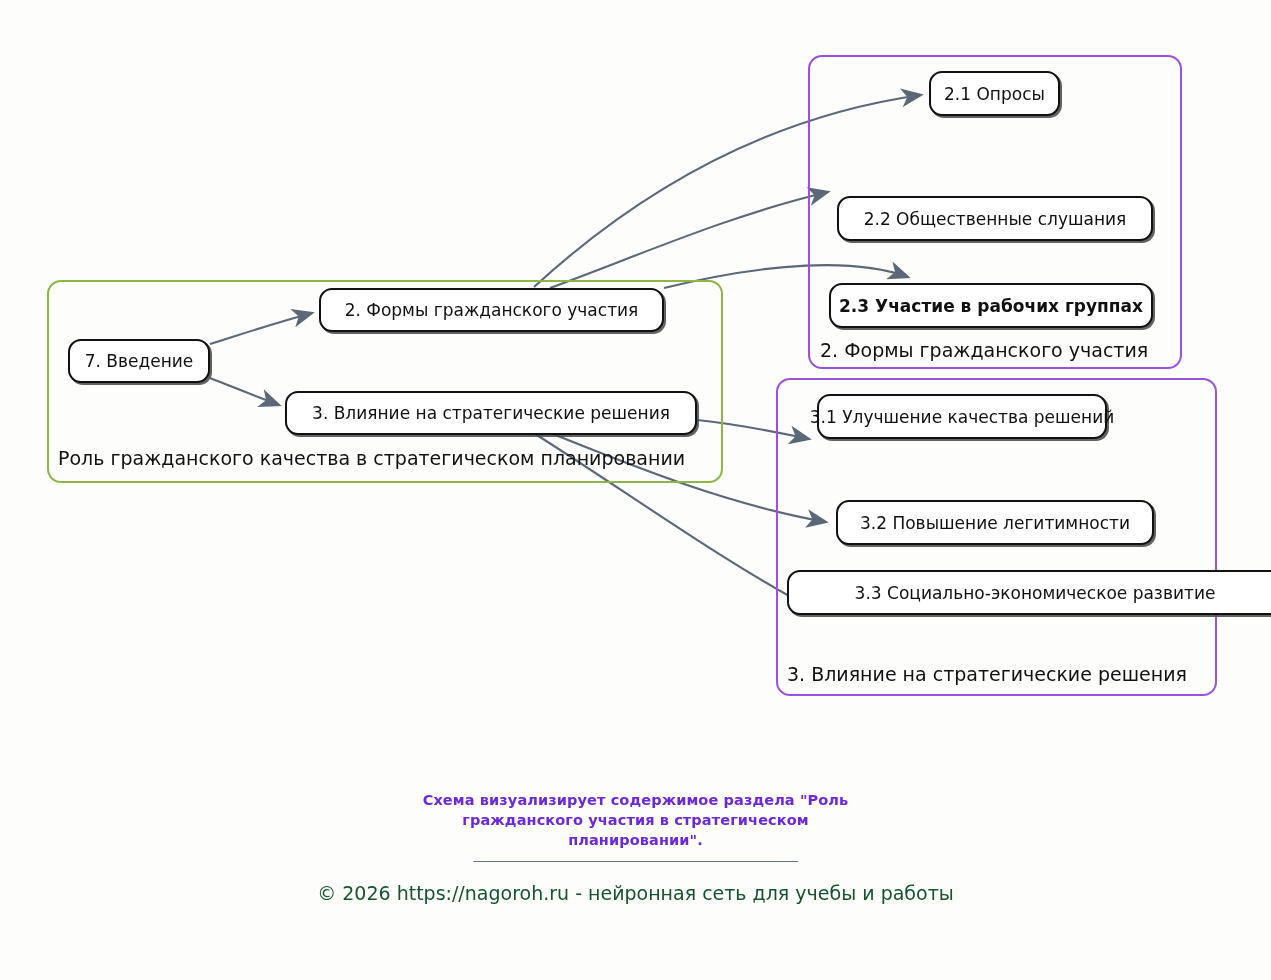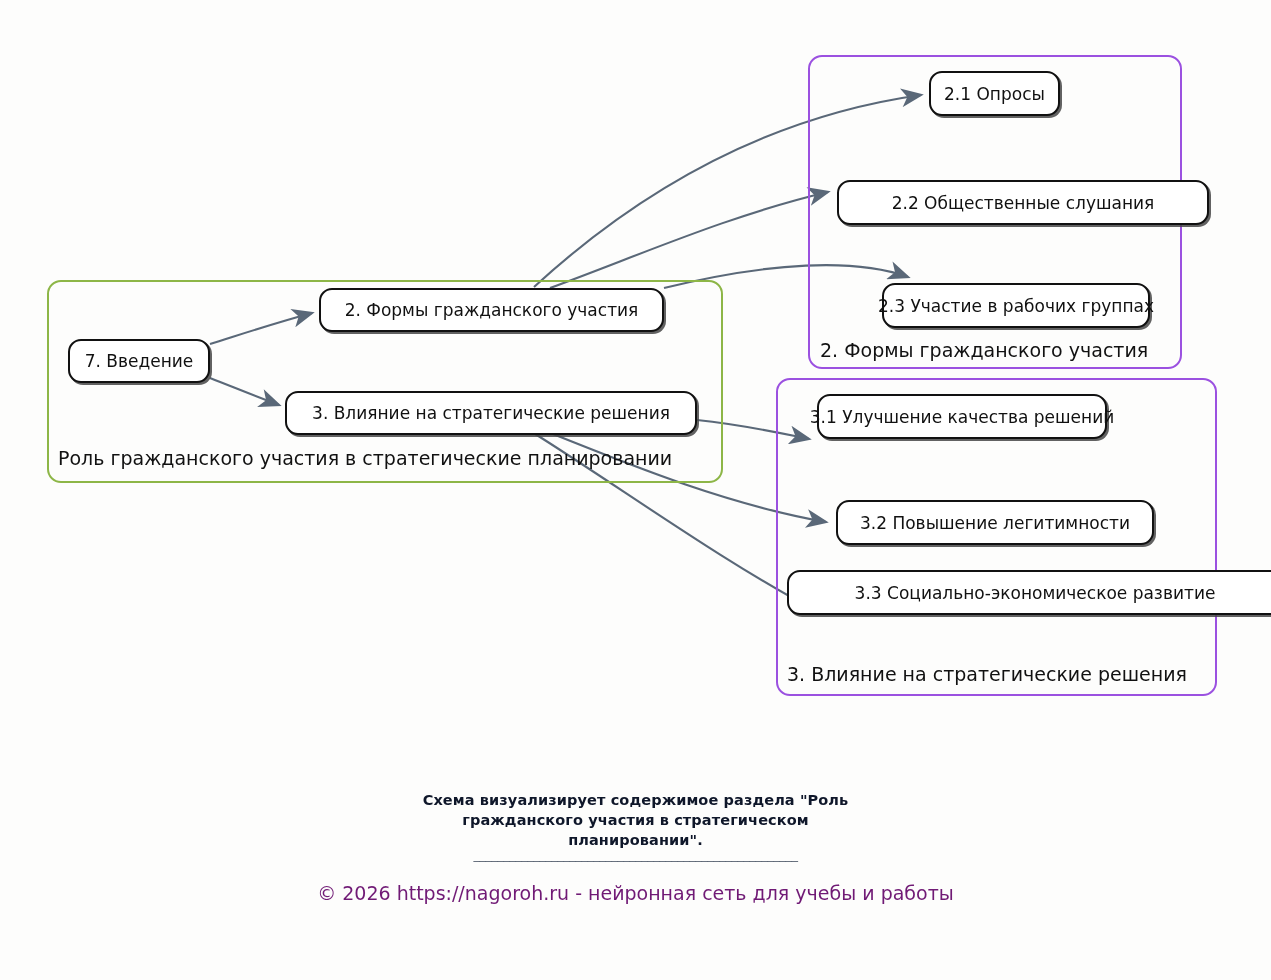--- a/index.html
+++ b/index.html
@@ -64,21 +64,21 @@
     pointer-events: none;
   }
   .footer-caption {
     position: absolute;
     left: 0;
     width: 1271px;
     top: 790px;
     text-align: center;
     font-size: 14.5px;
     font-weight: bold;
-    color: #0f172a;
+    color: #6d28d9;
     line-height: 20px;
     letter-spacing: 0.1px;
   }
   .footer-rule {
     position: absolute;
     left: 0;
     width: 1271px;
     top: 847px;
     text-align: center;
     font-size: 13px;
@@ -87,21 +87,21 @@
     overflow: hidden;
     white-space: nowrap;
   }
   .footer-copy {
     position: absolute;
     left: 0;
     width: 1271px;
     top: 882px;
     text-align: center;
     font-size: 19px;
-    color: #701a75;
+    color: #14532d;
   }
 </style>
 </head>
 <body>
 
 <div id="canvas">
 
   <svg id="edges" viewBox="0 0 1271 980" xmlns="http://www.w3.org/2000/svg">
     <defs>
       <marker id="ah" viewBox="0 0 12 10" refX="10.5" refY="5" markerWidth="11" markerHeight="9" orient="auto-start-reverse">
@@ -123,21 +123,21 @@
 
       <path d="M697,420 C745,425 775,432 809,439"></path>
 
       <path d="M548,432 C640,469 730,505 826,522"></path>
 
       <path d="M532,432 C620,487 720,560 818,612"></path>
     </g>
   </svg>
 
   <div class="cluster cluster-green" style="left:47px; top:280px; width:676px; height:203px;"></div>
-  <div class="cluster-label" style="left:58px; top:447px;">Роль гражданского участия в стратегические планировании</div>
+  <div class="cluster-label" style="left:58px; top:447px;">Роль гражданского качества в стратегическом планировании</div>
 
   <div class="cluster cluster-purple" style="left:808px; top:55px; width:374px; height:314px;"></div>
   <div class="cluster-label" style="left:820px; top:339px;">2. Формы гражданского участия</div>
 
   <div class="cluster cluster-purple" style="left:776px; top:378px; width:441px; height:318px;"></div>
   <div class="cluster-label" style="left:787px; top:663px;">3. Влияние на стратегические решения</div>
 
   <div class="node" style="left:68px; top:339px; width:142px; height:44px;">
     <span>7. Введение</span>
   </div>
@@ -147,25 +147,25 @@
   </div>
 
   <div class="node" style="left:285px; top:391px; width:412px; height:44px;">
     <span>3. Влияние на стратегические решения</span>
   </div>
 
   <div class="node" style="left:929px; top:71px; width:131px; height:45px;">
     <span>2.1 Опросы</span>
   </div>
 
-  <div class="node" style="left:837px; top:180px; width:372px; height:45px;">
+  <div class="node" style="left:837px; top:196px; width:316px; height:45px;">
     <span>2.2 Общественные слушания</span>
   </div>
 
-  <div class="node" style="left:882px; top:283px; width:268px; height:45px;">
+  <div class="node" style="left:829px; top:283px; width:324px; height:45px;font-weight:bold;">
     <span>2.3 Участие в рабочих группах</span>
   </div>
 
   <div class="node" style="left:817px; top:394px; width:290px; height:45px;">
     <span>3.1 Улучшение качества решений</span>
   </div>
 
   <div class="node" style="left:836px; top:500px; width:318px; height:45px;">
     <span>3.2 Повышение легитимности</span>
   </div>

